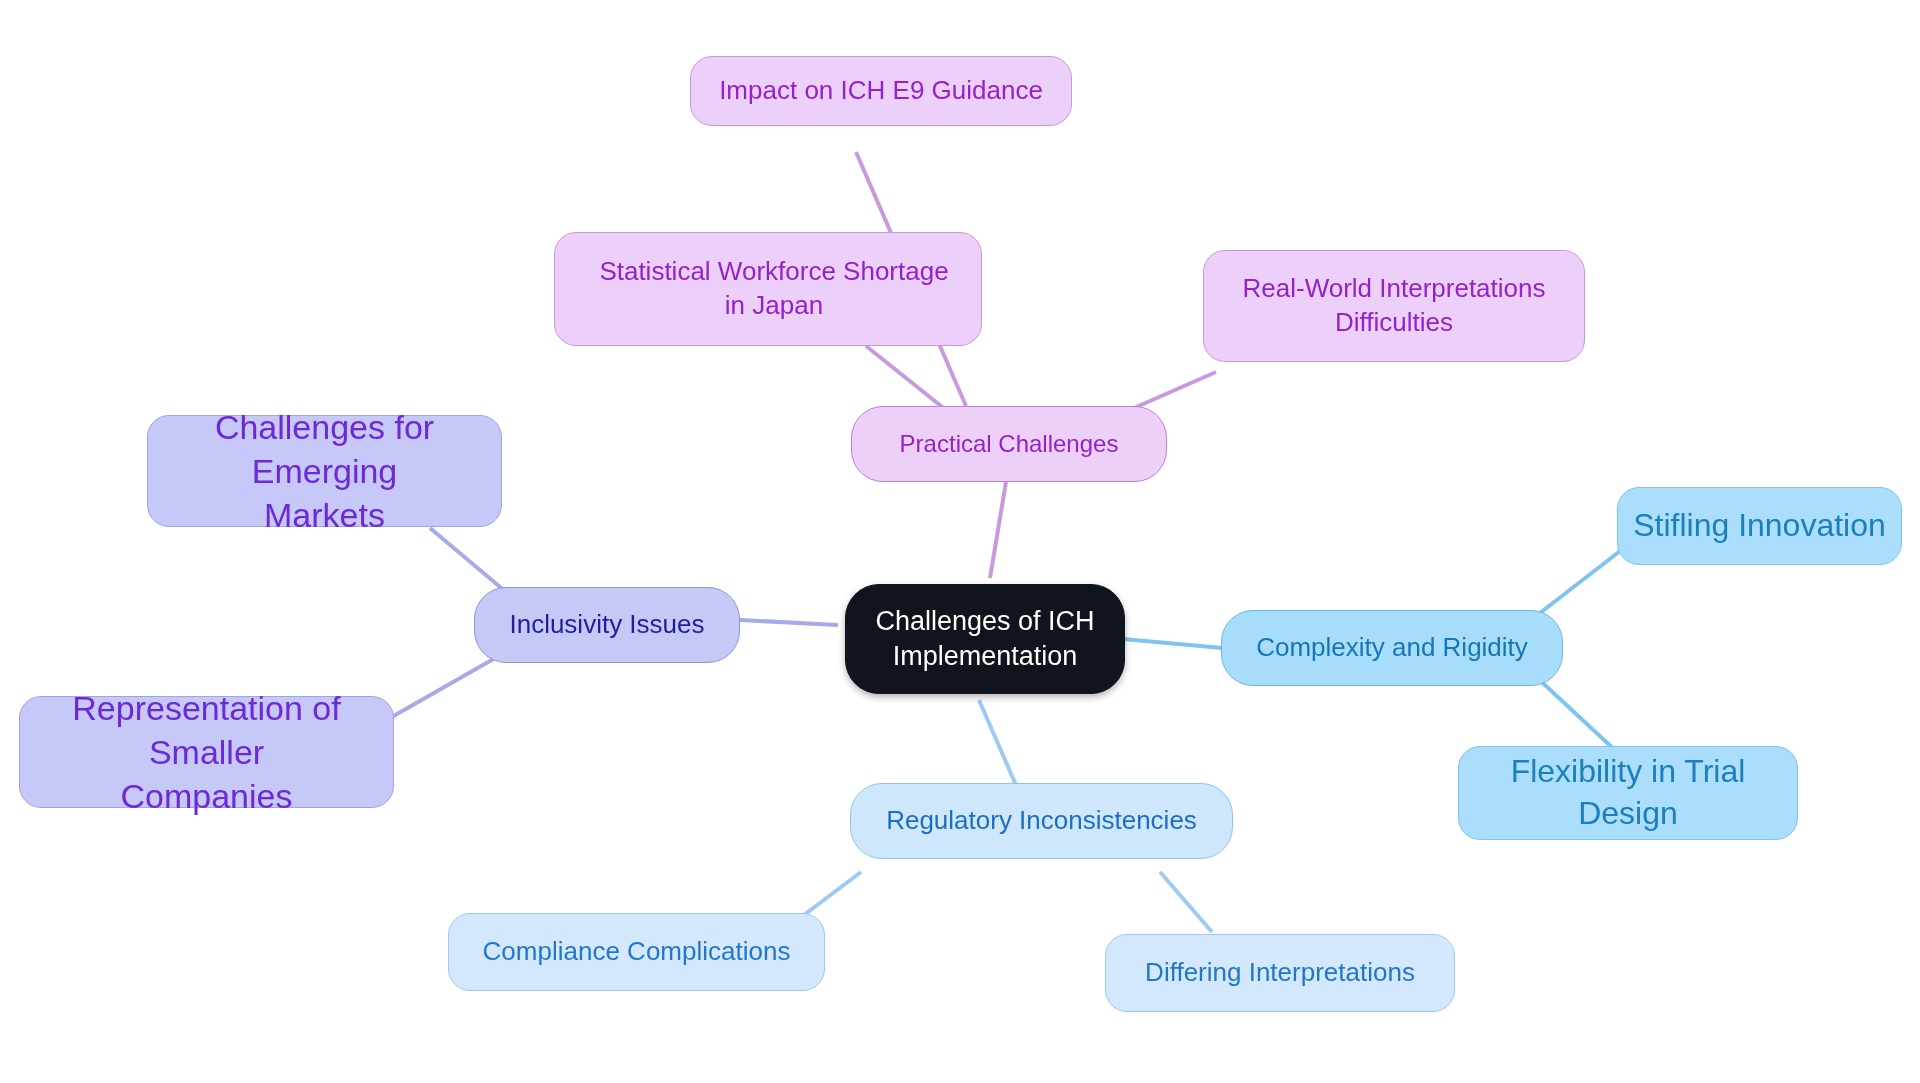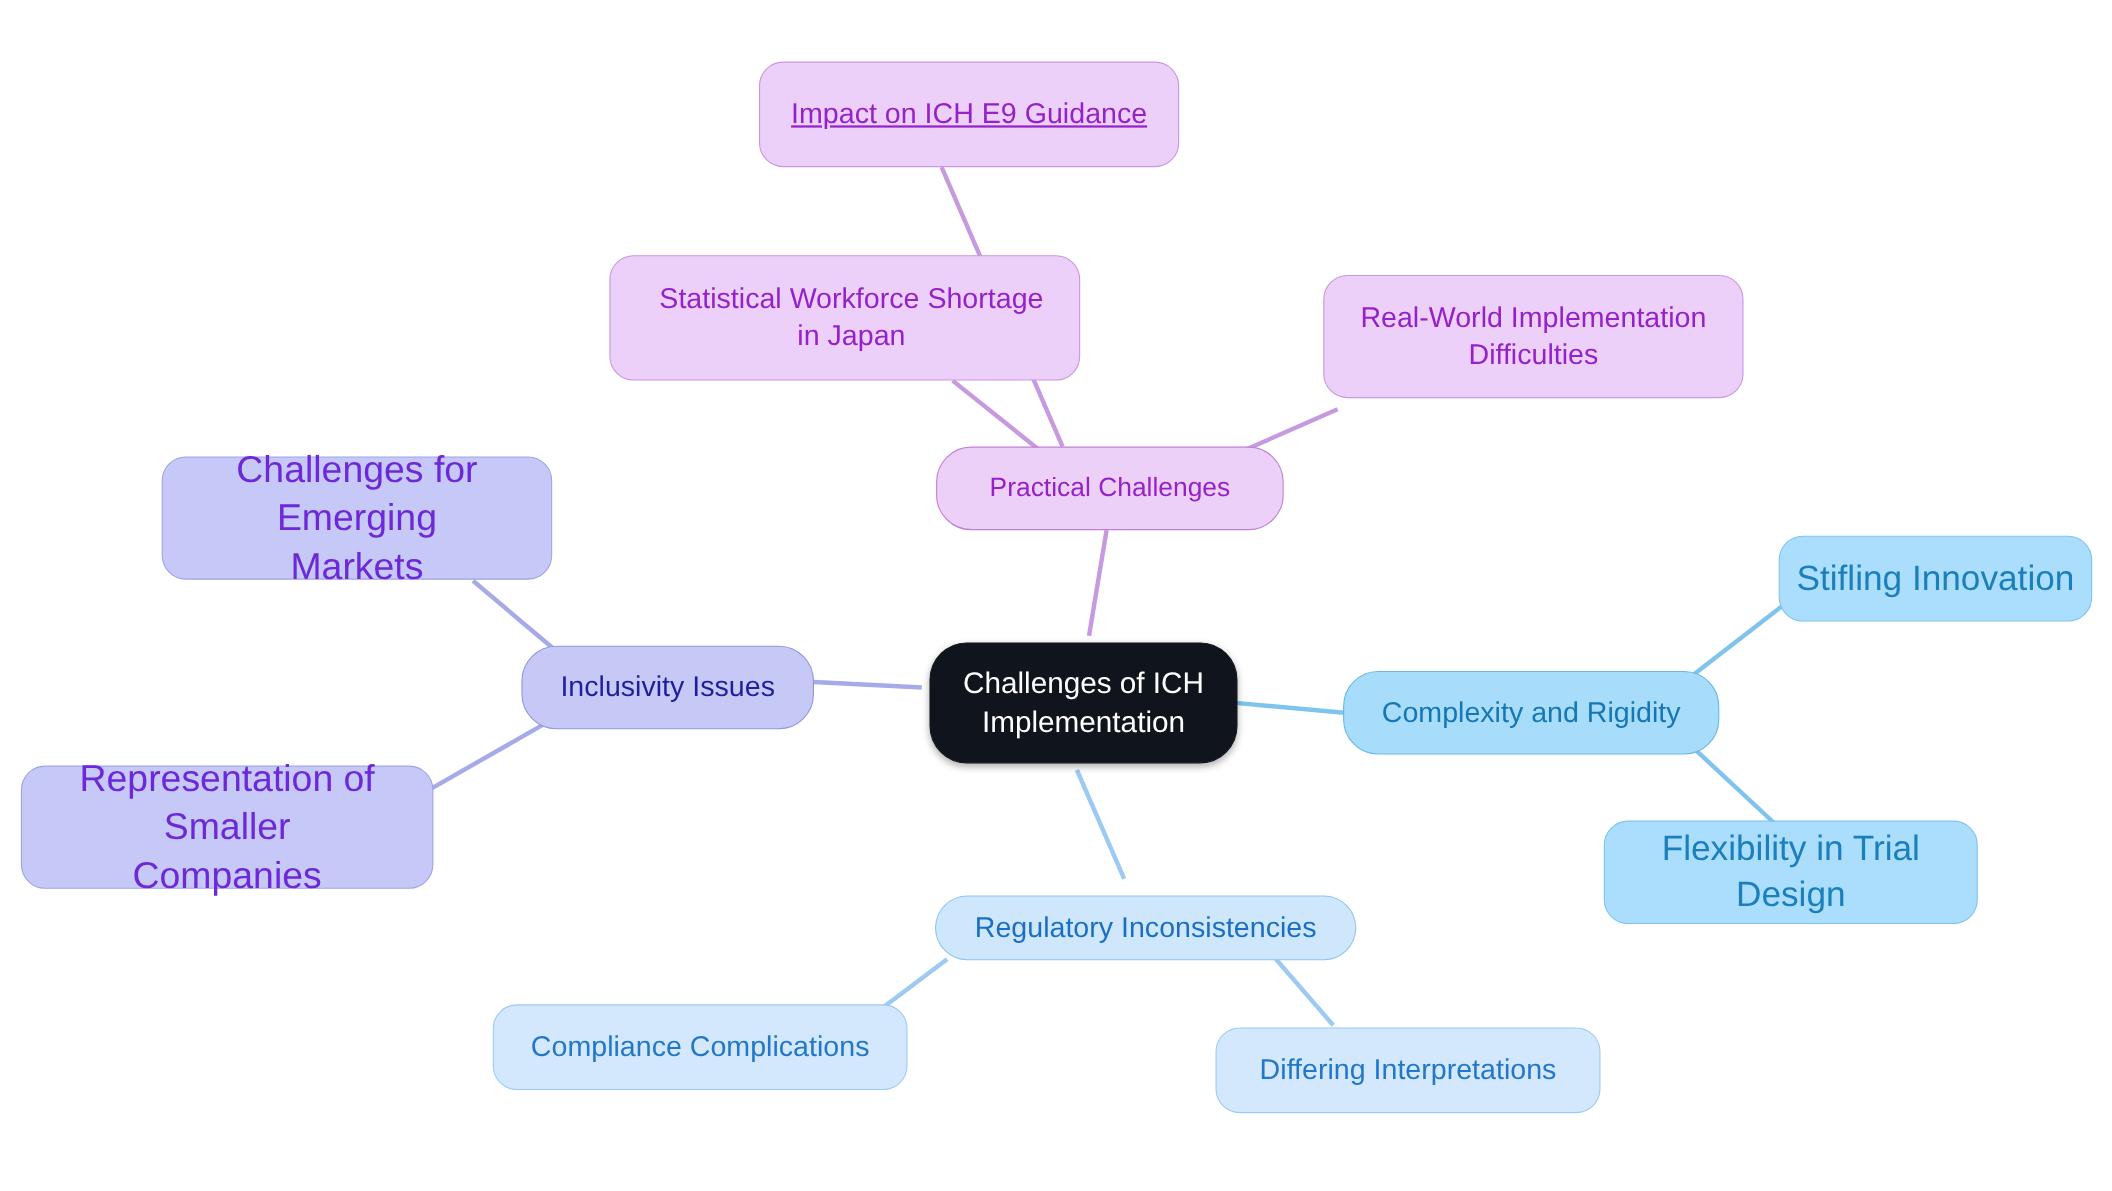--- a/index.html
+++ b/index.html
@@ -136,31 +136,31 @@
 
   <div class="node node-root" style="left:845px; top:584px; width:280px; height:110px;">
     <span>Challenges of ICH
 Implementation</span>
   </div>
 
   <div class="node node-purple-branch" style="left:851px; top:406px; width:316px; height:76px;">
     <span>Practical Challenges</span>
   </div>
 
-  <div class="node node-purple" style="left:690px; top:56px; width:382px; height:96px;text-decoration:underline;">
+  <div class="node node-purple" style="left:690px; top:56px; width:382px; height:70px;">
     <span>Impact on ICH E9 Guidance</span>
   </div>
 
   <div class="node node-purple" style="left:554px; top:232px; width:428px; height:114px;padding-left:26px;">
     <span>Statistical Workforce Shortage
 in Japan</span>
   </div>
 
   <div class="node node-purple" style="left:1203px; top:250px; width:382px; height:112px;">
-    <span>Real-World Implementation
+    <span>Real-World Interpretations
 Difficulties</span>
   </div>
 
   <div class="node node-indigo-branch" style="left:474px; top:587px; width:266px; height:76px;">
     <span>Inclusivity Issues</span>
   </div>
 
   <div class="node node-indigo" style="left:147px; top:415px; width:355px; height:112px;">
     <span>Challenges for Emerging
 Markets</span>
@@ -176,21 +176,21 @@
   </div>
 
   <div class="node node-blue" style="left:1617px; top:487px; width:285px; height:78px;">
     <span>Stifling Innovation</span>
   </div>
 
   <div class="node node-blue" style="left:1458px; top:746px; width:340px; height:94px;">
     <span>Flexibility in Trial Design</span>
   </div>
 
-  <div class="node node-lightblue-branch" style="left:850px; top:814px; width:383px; height:59px;">
+  <div class="node node-lightblue-branch" style="left:850px; top:783px; width:383px; height:76px;">
     <span>Regulatory Inconsistencies</span>
   </div>
 
   <div class="node node-lightblue" style="left:448px; top:913px; width:377px; height:78px;">
     <span>Compliance Complications</span>
   </div>
 
   <div class="node node-lightblue" style="left:1105px; top:934px; width:350px; height:78px;">
     <span>Differing Interpretations</span>
   </div>

